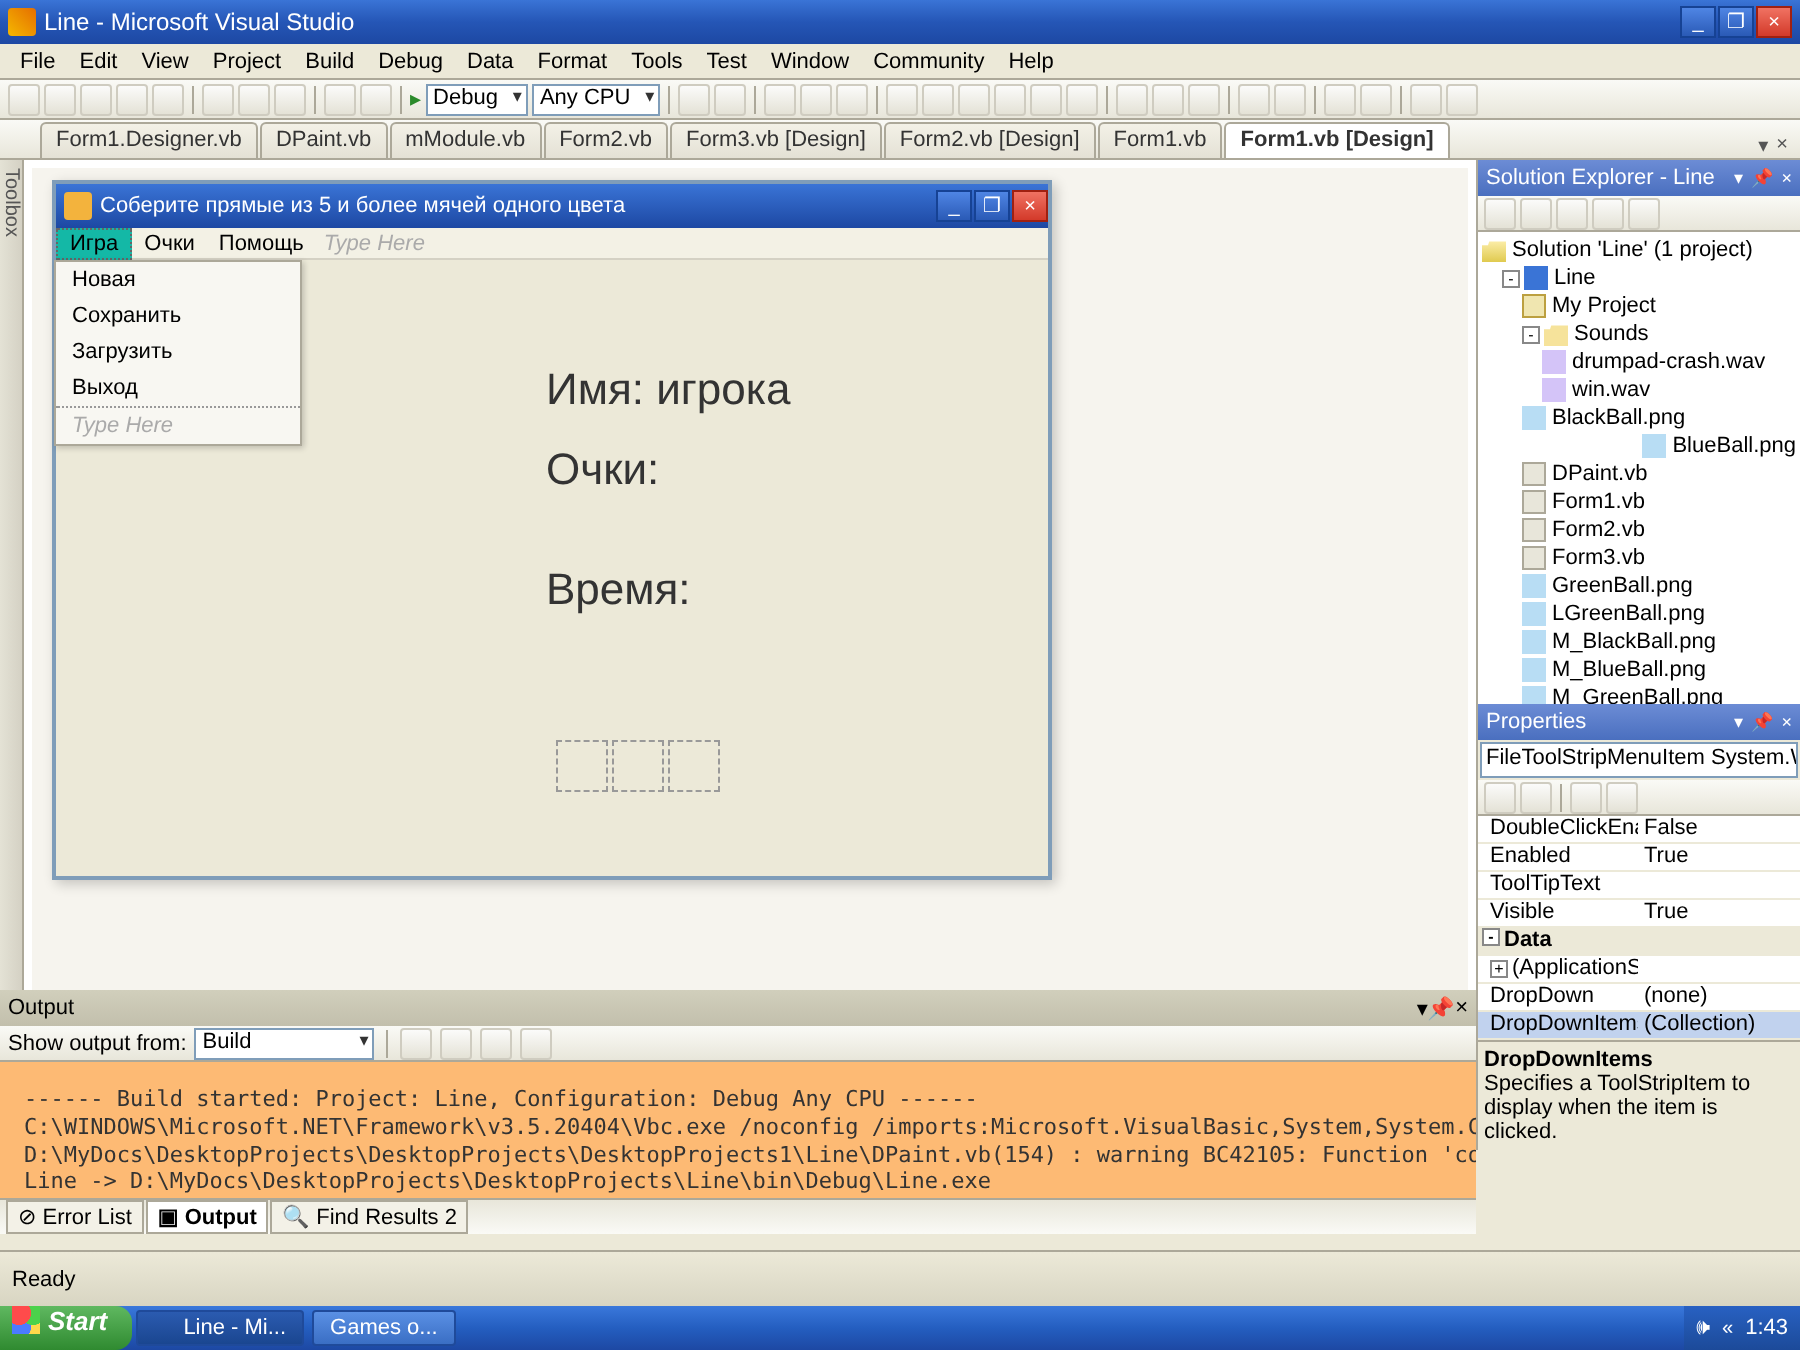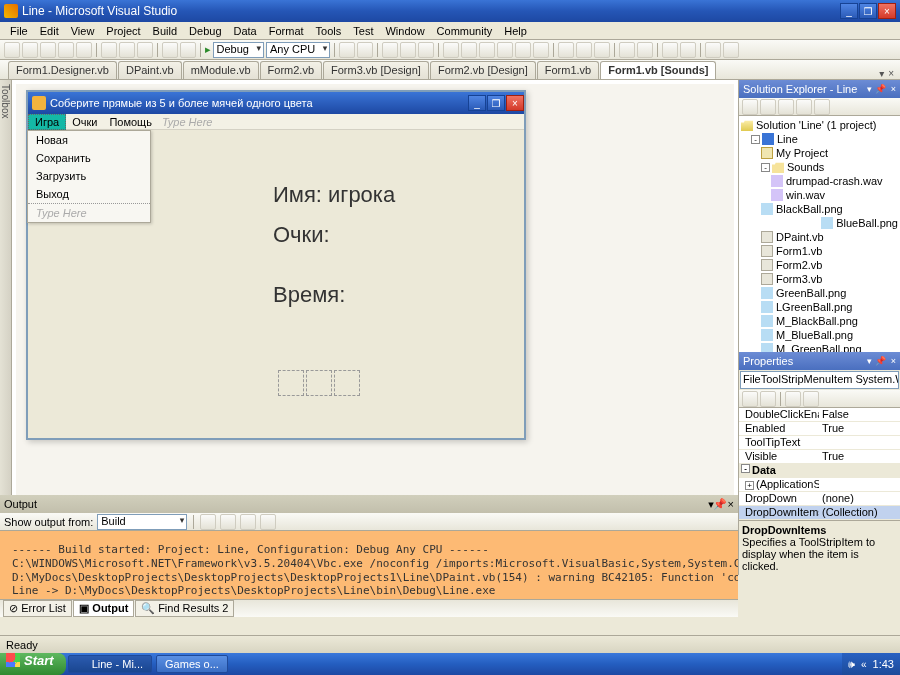--- a/index.html
+++ b/index.html
@@ -15,21 +15,21 @@
 .menubar { height: 18px; background: #ece9d8; display: flex; align-items: center; padding: 0 4px; font-size: 11px; border-bottom: 1px solid #aca899;}
 .menubar span { padding: 1px 6px; cursor:pointer; }
 
 .toolbar { height: 20px; background: linear-gradient(#fafaf6, #e8e6da); border-bottom:1px solid #aca899; display:flex; align-items:center; padding:0 4px; gap:2px;}
 .tbtn { width:16px; height:16px; background:linear-gradient(#fbfbfa,#e4e2d6); border:1px solid #cfccc0; border-radius:2px; display:inline-block;}
 .tsep { width:1px; height:14px; background:#aca899; margin:0 2px;}
 .tlabel { font-size:11px; }
 .tdropdown { height:16px; font-size:11px; border:1px solid #7f9db9; background:#fff; padding:0 14px 0 3px; position:relative; }
 .tdropdown::after{ content:"▾"; position:absolute; right:2px; top:0; font-size:9px; color:#333;}
 
-.tabstrip { height: 20px; background:linear-gradient(#fafaf6,#e8e6da); border-bottom:1px solid #aca899; display:flex; align-items:flex-end; padding-left:8px; gap:1px;}
+.tabstrip { height: 20px; background:linear-gradient(#fafaf6,#e8e6da); border-bottom:1px solid #aca899; display:flex; align-items:flex-end; padding-left:20px; gap:1px;}
 .tab { height:18px; padding:2px 7px; background:linear-gradient(#f3f1e7,#e4e1d5); border:1px solid #aca899; border-bottom:none; border-radius:3px 3px 0 0; font-size:11px; color:#333; cursor:pointer;}
 .tab.active { background:#fff; font-weight:bold;}
 .tabstrip .tabclose { margin-left:auto; margin-right:6px; display:flex; gap:4px; color:#555; font-size:10px;}
 
 .workspace { display:flex; height: calc(100% - 180px); }
 .leftcol { width:12px; background:linear-gradient(90deg,#e4e2d5,#d4d1c4); writing-mode: vertical-rl; font-size:10px; padding-top:4px; color:#555; border-right:1px solid #aca899;}
 
 .designer { flex:1; background:#fff; position:relative; }
 .designerSurface { position:absolute; inset:4px; background:#f6f4ee; }
 
@@ -82,21 +82,21 @@
 
 .output-section { position:absolute; left:0; bottom:60px; right:162px; height:120px; background:#f0eee4;}
 .output-header { height:18px; background:linear-gradient(#d1cfbc,#c2bfac); display:flex; align-items:center; padding:0 4px; font-size:11px;}
 .output-header .spacer{flex:1;}
 .output-toolbar { height:18px; background:linear-gradient(#fafaf6,#e8e6da); display:flex; align-items:center; gap:4px; padding:0 4px; border-bottom:1px solid #aca899; font-size:11px;}
 .output-body { height:68px; background:#fdba74; font-family:Consolas,monospace; font-size:11px; color:#333; padding:12px; overflow:hidden; white-space:pre; line-height:1.25;}
 .output-tabs { height:18px; background:linear-gradient(#e8e6da,#fafaf6); display:flex; align-items:center; gap:1px; padding-left:3px; font-size:11px; border-top:1px solid #aca899;}
 .otab { padding:1px 5px; border:1px solid #aca899; background:#f3f1e7; cursor:pointer;}
 .otab.active { background:#fff; font-weight:bold;}
 
-.statusbar { position:absolute; left:0; right:0; bottom:22px; height:18px; background:linear-gradient(#ece9d8,#d8d5c2); font-size:11px; display:flex; align-items:center; padding-left:6px; border-top:1px solid #aca899;}
+.statusbar { position:absolute; left:0; right:0; bottom:22px; height:28px; background:linear-gradient(#ece9d8,#d8d5c2); font-size:11px; display:flex; align-items:center; padding-left:6px; border-top:1px solid #aca899;}
 
 .taskbar { position:absolute; left:0; right:0; bottom:0; height:22px; background:linear-gradient(#3a78db,#245ec0,#1d48a3); display:flex; align-items:center;}
 .startbtn { height:22px; padding:0 12px 0 6px; background:linear-gradient(#5fb860,#2f8a30); color:#fff; font-weight:bold; font-style:italic; font-size:13px; display:flex; align-items:flex-start; border-radius:0 8px 8px 0;}
 .startbtn .wflag { width:14px; height:14px; display:inline-block; margin-right:4px; background:
   radial-gradient(circle at 25% 25%,#ff4b4b 40%,transparent 41%),
   radial-gradient(circle at 75% 25%,#4bd24b 40%,transparent 41%),
   radial-gradient(circle at 25% 75%,#4b7bff 40%,transparent 41%),
   radial-gradient(circle at 75% 75%,#ffd84b 40%,transparent 41%);}
 .taskbtn { height:18px; margin:0 2px; padding:0 8px; background:linear-gradient(#5a90e4,#3a6ec4); color:#fff; font-size:11px; display:flex; align-items:center; border:1px solid #1f4a9a; border-radius:2px; cursor:pointer;}
 .taskbtn.active { background:linear-gradient(#2b5bb0,#1a4690);}
@@ -180,21 +180,21 @@
 </div>
 
 <div class="tabstrip" id="tabstrip">
   <div class="tab">Form1.Designer.vb</div>
     <div class="tab">DPaint.vb</div>
     <div class="tab">mModule.vb</div>
     <div class="tab">Form2.vb</div>
     <div class="tab">Form3.vb [Design]</div>
     <div class="tab">Form2.vb [Design]</div>
     <div class="tab">Form1.vb</div>
-    <div class="tab active">Form1.vb [Sounds]</div>
+    <div class="tab active">Form1.vb [Design]</div>
     <div class="tabclose">
     <span>▾</span>
     <span>×</span>
   </div>
 </div>
 
 <div class="workspace">
   <div class="leftcol">Toolbox</div>
 
   <div class="designer">

